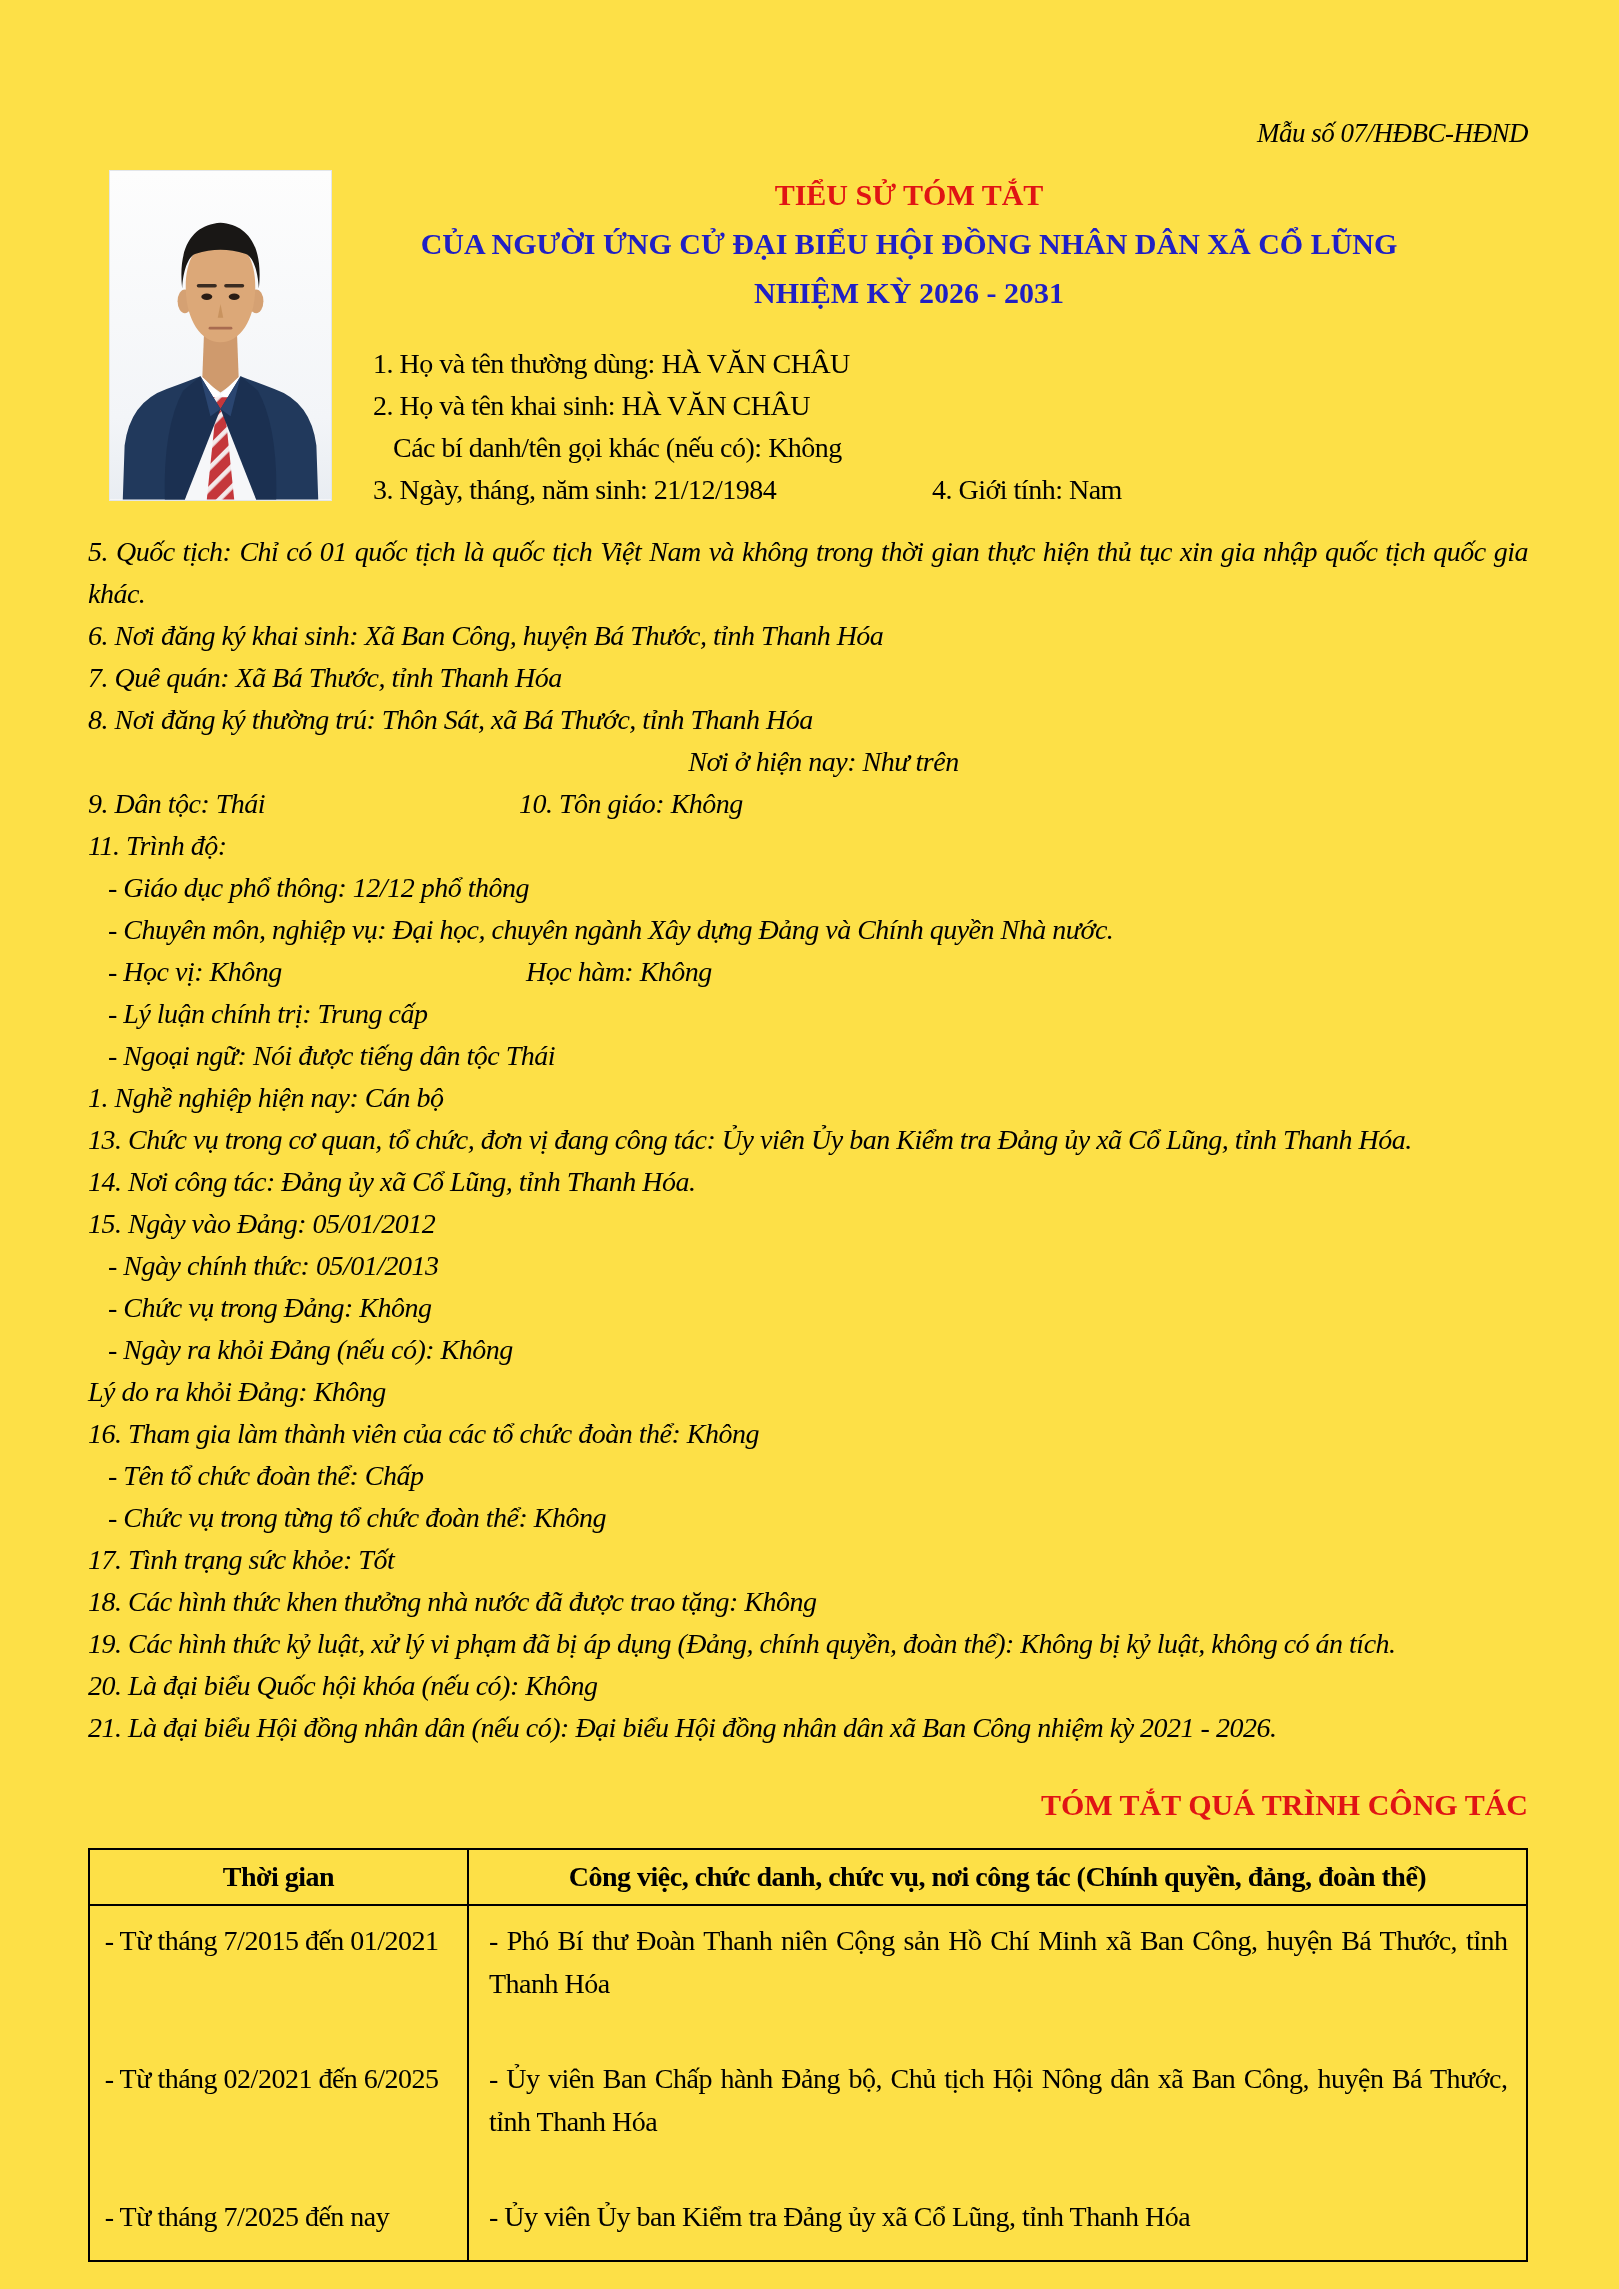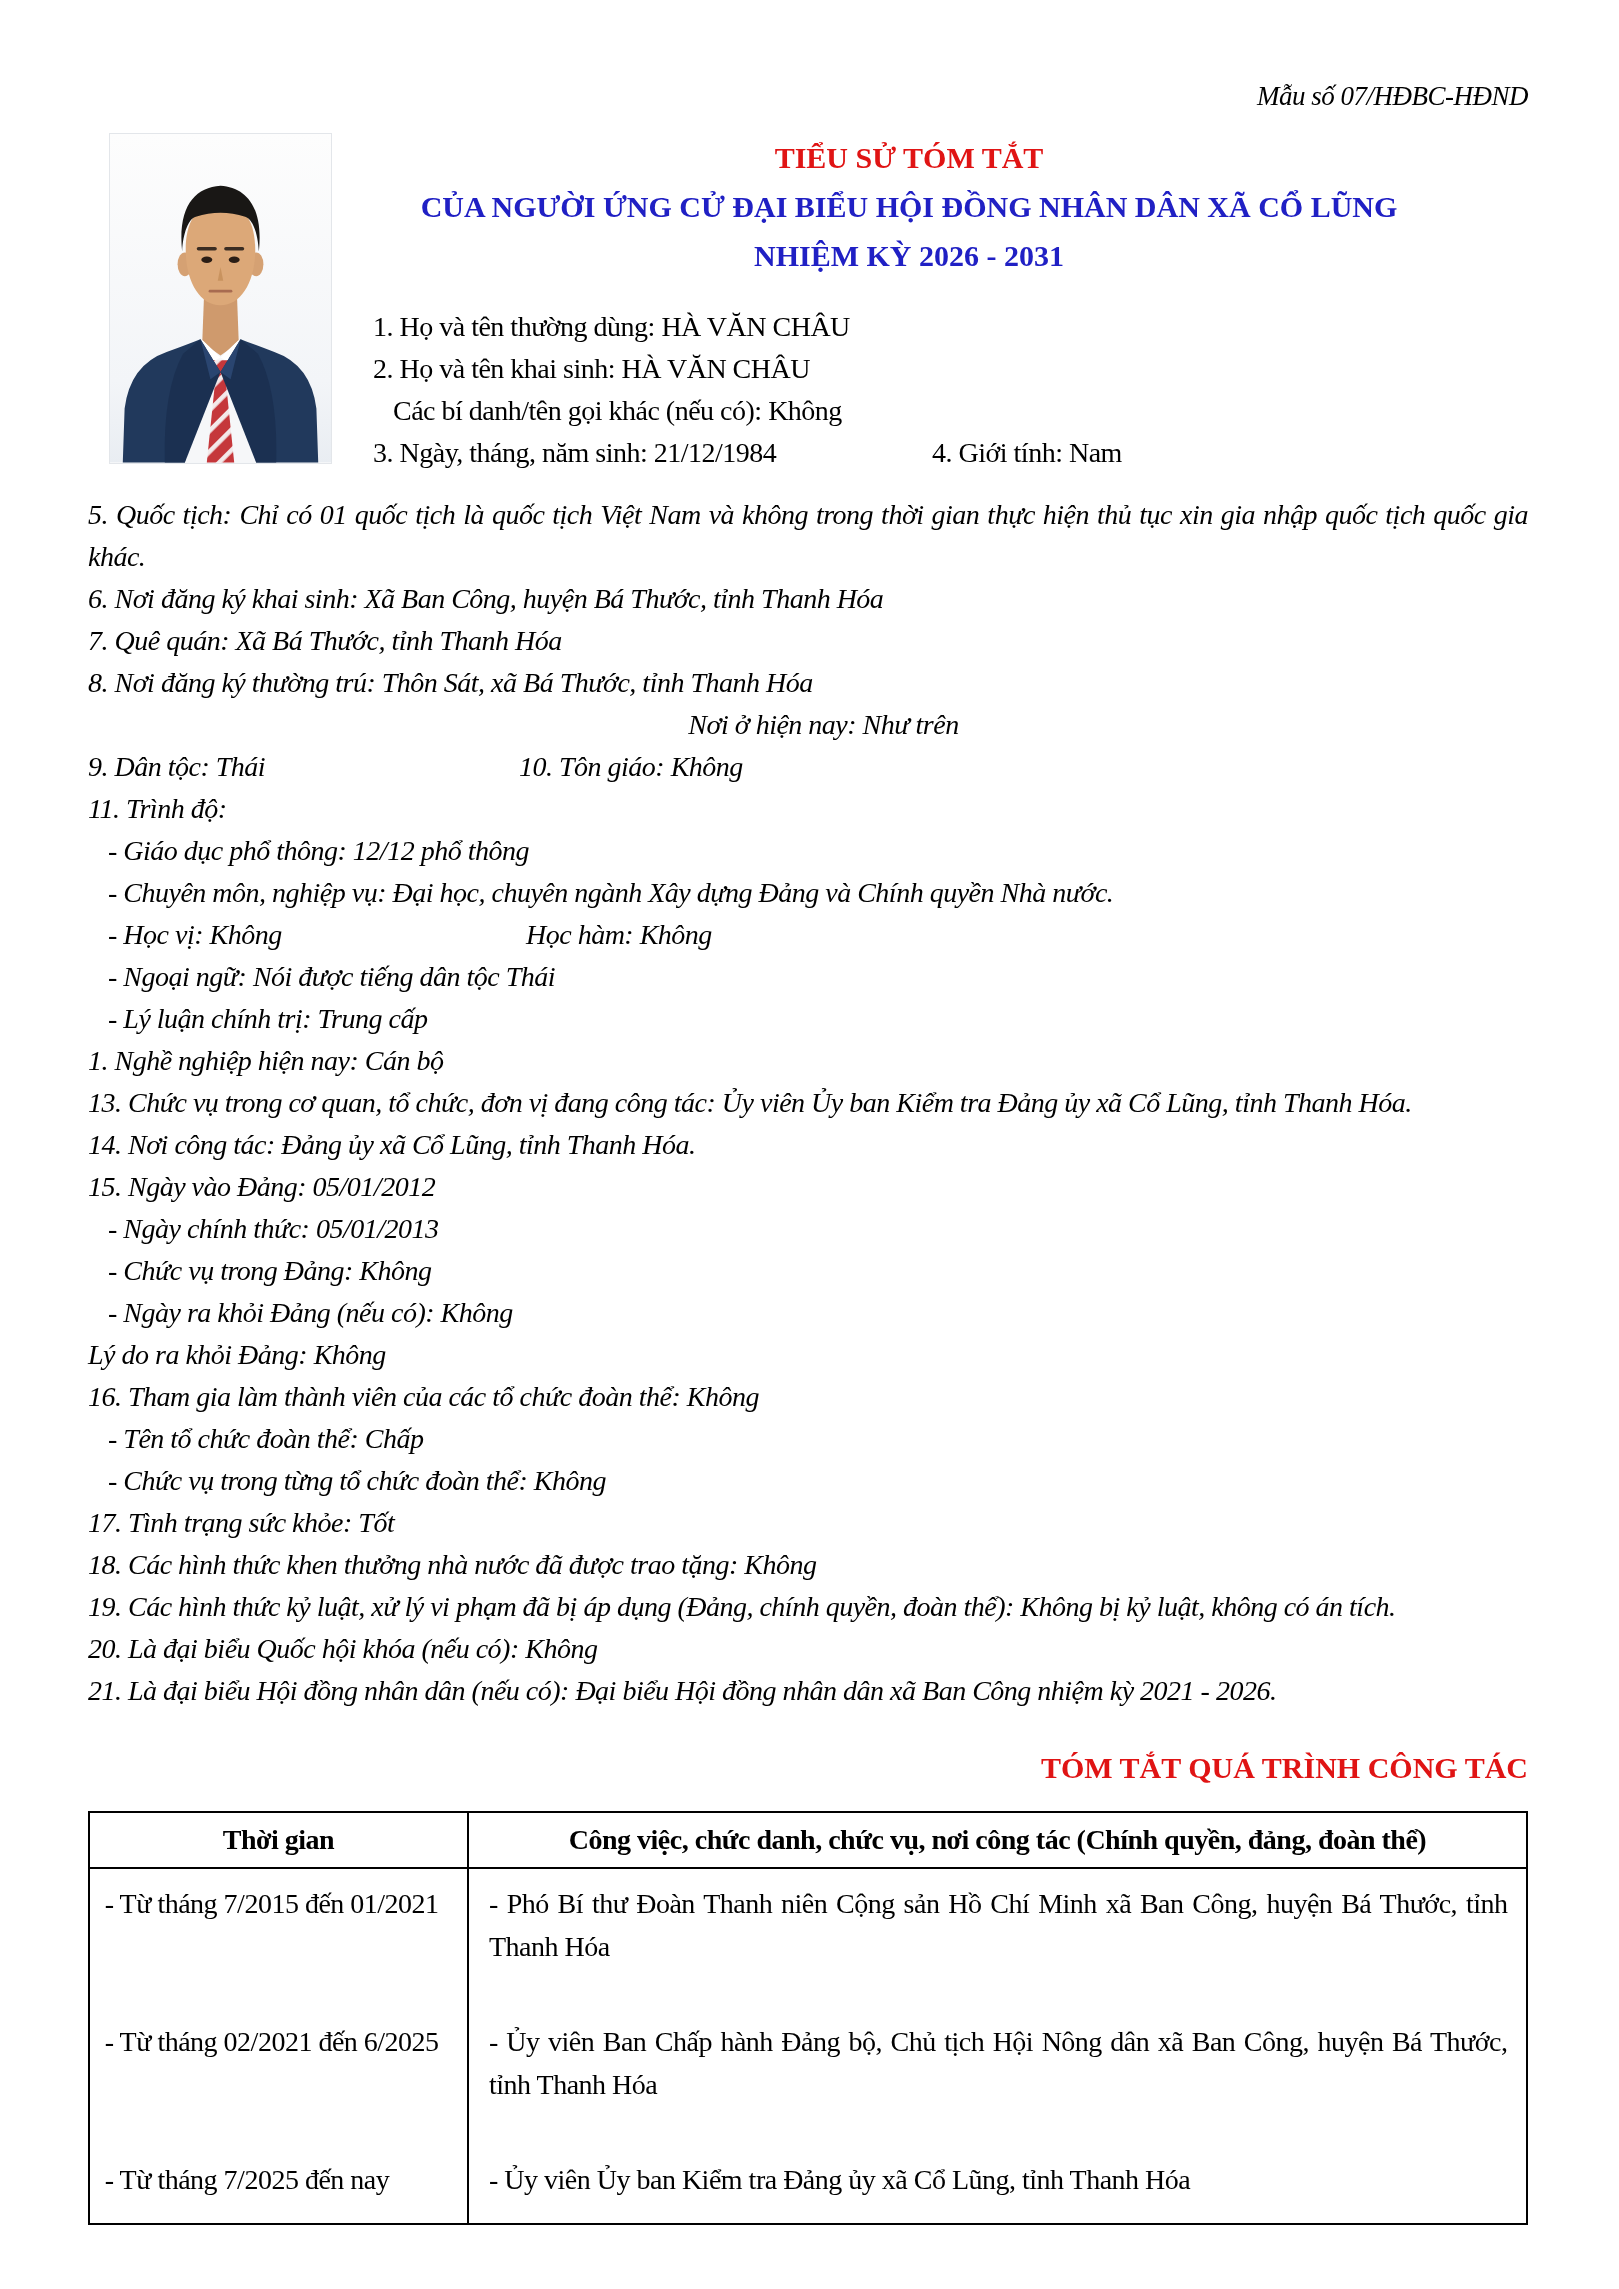--- a/index.html
+++ b/index.html
@@ -1,26 +1,26 @@
 <!DOCTYPE html>
 <html lang="vi" style="font-size:14.8px"><head>
 <meta charset="utf-8">
 <style>
   * { margin:0; padding:0; box-sizing:border-box; }
   html,body { background:#888; }
   .page {
     position:relative;
     width:1620px; height:2290px;
     margin:0 auto;
-    background:#ffffff;
+    background:#fde047;
     color:#000;
     font-family:"Liberation Serif","DejaVu Serif",serif;
     font-size:28px;
     letter-spacing:-0.5px;
-    padding:81px 92px 0 88px;
+    padding:118px 92px 0 88px;
     overflow:hidden;
   }
   .form-code{
     text-align:right;
     font-style:italic;
     font-size:27px;
     height:35px;
   }
   .header-row{ display:flex; margin-top:17px; }
   .photo-frame{
@@ -169,22 +169,22 @@
       <span>9. Dân tộc: Thái</span>
       <span class="second">10. Tôn giáo: Không</span>
     </p>
     <p>11. Trình độ:</p>
     <p class="sub1">- Giáo dục phổ thông: 12/12 phổ thông</p>
     <p class="sub1">- Chuyên môn, nghiệp vụ: Đại học, chuyên ngành Xây dựng Đảng và Chính quyền Nhà nước.</p>
     <p class="sub1 pair pair-hv">
       <span>- Học vị: Không</span>
       <span class="second">Học hàm: Không</span>
     </p>
+    <p class="sub1">- Lý luận chính trị: Trung cấp</p>
     <p class="sub1">- Ngoại ngữ: Nói được tiếng dân tộc Thái</p>
-    <p class="sub1">- Lý luận chính trị: Trung cấp</p>
     <p>1. Nghề nghiệp hiện nay: Cán bộ</p>
     <p>13. Chức vụ trong cơ quan, tổ chức, đơn vị đang công tác: Ủy viên Ủy ban Kiểm tra Đảng ủy xã Cổ Lũng, tỉnh Thanh Hóa.</p>
     <p>14. Nơi công tác: Đảng ủy xã Cổ Lũng, tỉnh Thanh Hóa.</p>
     <p>15. Ngày vào Đảng: 05/01/2012</p>
     <p class="sub1">- Ngày chính thức: 05/01/2013</p>
     <p class="sub1">- Chức vụ trong Đảng: Không</p>
     <p class="sub1">- Ngày ra khỏi Đảng (nếu có): Không</p>
     <p>Lý do ra khỏi Đảng: Không</p>
     <p>16. Tham gia làm thành viên của các tổ chức đoàn thể: Không</p>
     <p class="sub1">- Tên tổ chức đoàn thể: Chấp</p>

